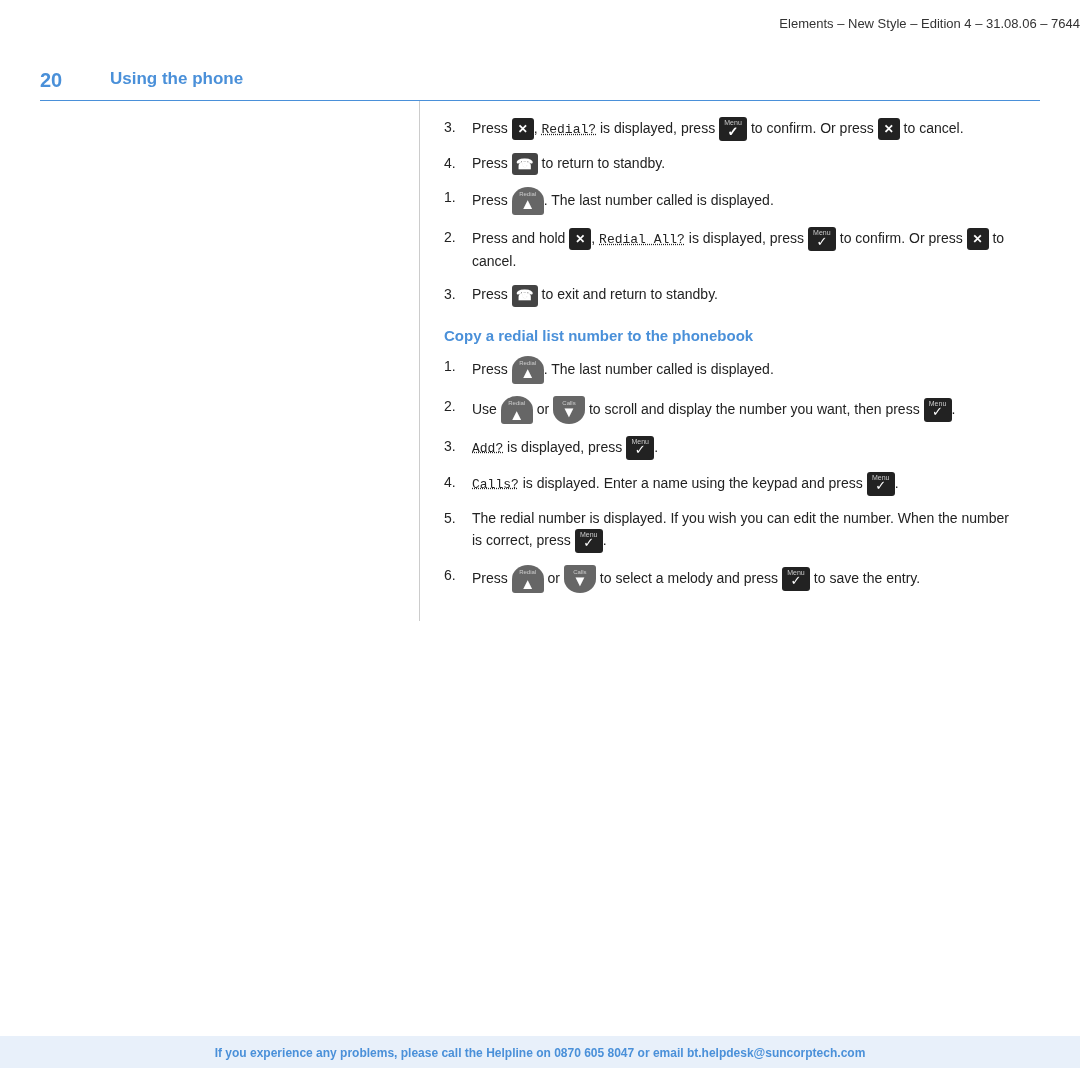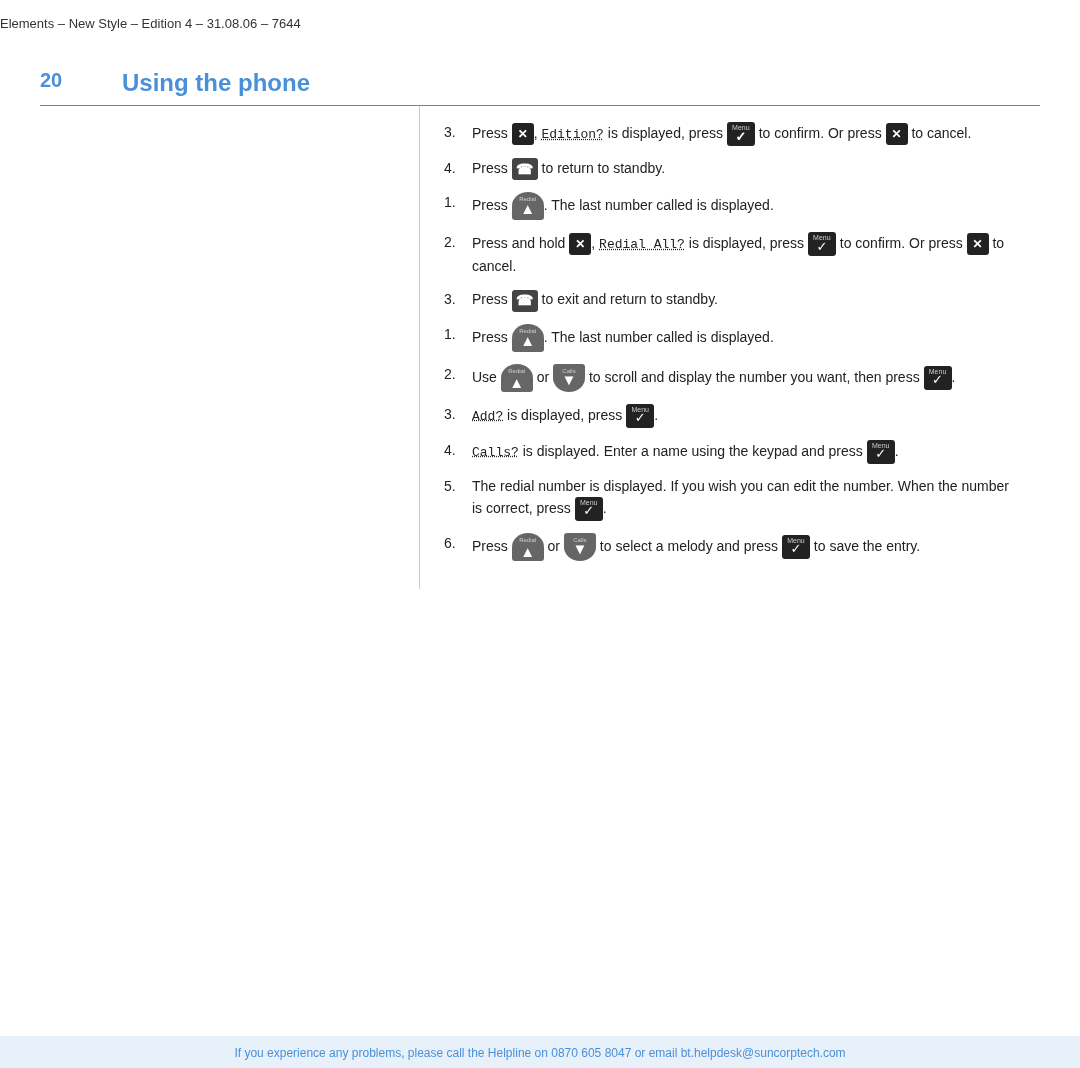--- a/index.html
+++ b/index.html
@@ -7,21 +7,21 @@
       font-family: Arial, sans-serif;
       font-size: 14px;
       color: #222;
       background: #fff;
       width: 1080px;
       min-height: 1068px;
       position: relative;
     }
 
     .page-header {
-      text-align: left;
+      text-align: right;
       padding: 16px 0 8px;
       font-size: 13px;
       color: #333;
     }
 
     .page-title-row {
       display: flex;
       align-items: flex-start;
       padding: 30px 40px 0 40px;
       gap: 30px;
@@ -29,23 +29,22 @@
 
     .page-number {
       color: #4a90d9;
       font-size: 20px;
       font-weight: bold;
       min-width: 40px;
     }
 
     .page-title {
       color: #4a90d9;
-      font-size: 24px;
-      font-weight: bold;
-      margin-left: 12px;
+      font-size: 17px;
+      font-weight: bold;
     }
 
     .divider {
       border: none;
       border-top: 1.5px solid #4a90d9;
       margin: 8px 40px 0 40px;
     }
 
     .content-area {
       display: flex;
@@ -154,21 +153,21 @@
       left: 0;
       right: 0;
       background: #e8f0fa;
       padding: 8px 40px;
       text-align: center;
     }
 
     .footer-text {
       color: #4a90d9;
       font-size: 12px;
-      font-weight: normal;
+      font-weight: bold;
     }
   </style>
 </head>
 <body>
 
 <div class="page-header">
   <span>Elements – New Style – Edition 4 – 31.08.06 – 7644</span>
 </div>
 
 <div class="page-title-row">
@@ -179,21 +178,21 @@
 
 <div class="content-area">
   <div class="left-col"></div>
   <div class="right-col">
 
     <ul class="steps-list">
       <li>
         <span class="step-num">3.</span>
         <span class="step-content">
           Press <span class="btn-icon btn-x">✕</span>,
-          <span class="monospace-text">Edition?</span> is displayed, press
+          <span class="monospace-text">Redial?</span> is displayed, press
           <span class="btn-icon btn-check" style="position:relative;display:inline-flex;align-items:center;justify-content:center;width:28px;height:24px;background:#222;border-radius:3px;vertical-align:middle;">
             <span style="position:absolute;top:1px;font-size:7px;color:#ccc;font-weight:normal;">Menu</span>
             <span style="margin-top:4px;font-size:13px;color:#fff;">✓</span>
           </span>
           to confirm. Or press <span class="btn-icon btn-x">✕</span> to cancel.
         </span>
       </li>
       <li>
         <span class="step-num">4.</span>
         <span class="step-content">
@@ -231,20 +230,21 @@
       <li>
         <span class="step-num">3.</span>
         <span class="step-content">
           Press
           <span class="btn-icon btn-phone" style="display:inline-flex;align-items:center;justify-content:center;width:26px;height:22px;background:#444;border-radius:3px;vertical-align:middle;font-size:14px;color:#fff;">☎</span>
           to exit and return to standby.
         </span>
       </li>
     </ul>
 
+    <div class="section-title">Copy a redial list number to the phonebook</div>
     <ul class="steps-list">
       <li>
         <span class="step-num">1.</span>
         <span class="step-content">
           Press
           <span class="btn-redial" style="display:inline-flex;flex-direction:column;align-items:center;justify-content:flex-end;width:32px;height:28px;background:#666;border-radius:50% 50% 3px 3px;vertical-align:middle;position:relative;">
             <span style="position:absolute;top:3px;font-size:6px;color:#ccc;white-space:nowrap;">Redial</span>
             <span style="font-size:15px;color:#fff;line-height:1;margin-bottom:2px;">▲</span>
           </span>.
           The last number called is displayed.

